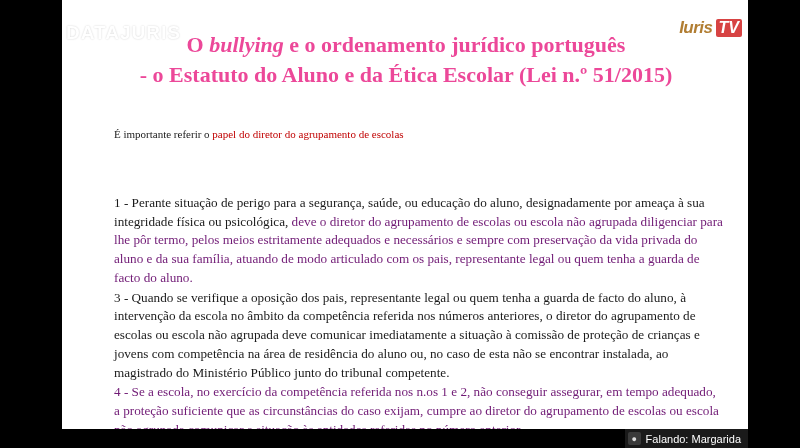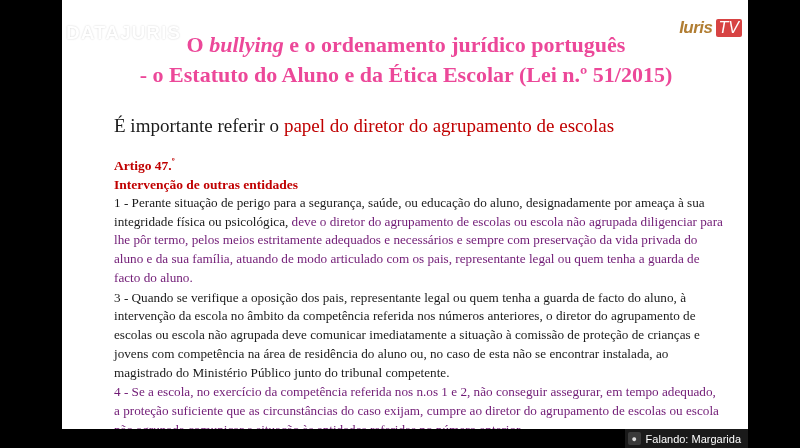--- a/index.html
+++ b/index.html
@@ -68,21 +68,21 @@
     font-style: italic;
     font-size: 17px;
     color: #a16207;
     letter-spacing: -0.5px;
   }
   .logo-badge {
     margin-left: 3px;
     background: #cf1b1b;
     color: #ffffff;
     font-family: "Liberation Sans", sans-serif;
-    font-weight: normal;
+    font-weight: bold;
     font-style: italic;
     font-size: 16px;
     line-height: 18px;
     padding: 0 3px;
     border-radius: 2px;
   }
   
   .title {
     position: absolute;
     left: 20px;
@@ -93,22 +93,22 @@
     font-size: 22px;
     font-weight: bold;
     line-height: 1.35;
   }
   .title em { font-style: italic; }
   .title .line2 { white-space: nowrap; }
 
   .intro {
     position: absolute;
     left: 52px;
-    top: 115px;
-    font-size: 19px;
+    top: 128px;
+    font-size: 11px;
     color: #1a1a1a;
   }
   .intro .red { color: #c00000; }
 
   .artigo {
     position: absolute;
     left: 52px;
     top: 155px;
     font-size: 13.5px;
     font-weight: bold;
@@ -183,24 +183,20 @@
       <div class="line1">
         <span>O </span><em>bullying</em><span> e o ordenamento jurídico português</span>
       </div>
       <div class="line2">- o Estatuto do Aluno e da Ética Escolar (Lei n.º 51/2015)</div>
     </div>
 
     <div class="intro">
       <span>É importante referir o </span><span class="red">papel do diretor do agrupamento de escolas</span>
     </div>
 
-    <div class="artigo">
-      <div><span>Artigo 47.</span><span class="sup">º</span></div>
-      <div>Intervenção de outras entidades</div>
-    </div>
 
     <div class="body-text">
       <p><span>1 - Perante situação de perigo para a segurança, saúde, ou educação do aluno, designadamente por ameaça à sua integridade física ou psicológica, </span><span class="red">deve o diretor do agrupamento de escolas ou escola não agrupada diligenciar para lhe pôr termo, pelos meios estritamente adequados e necessários e sempre com preservação da vida privada do aluno e da sua família, atuando de modo articulado com os pais, representante legal ou quem tenha a guarda de facto do aluno.</span></p>
       <p><span>3 - Quando se verifique a oposição dos pais, representante legal ou quem tenha a guarda de facto do aluno, à intervenção da escola no âmbito da competência referida nos números anteriores, o diretor do agrupamento de escolas ou escola não agrupada deve comunicar imediatamente a situação à comissão de proteção de crianças e jovens com competência na área de residência do aluno ou, no caso de esta não se encontrar instalada, ao magistrado do Ministério Público junto do tribunal competente.</span></p>
       <p><span class="red">4 - Se a escola, no exercício da competência referida nos n.os 1 e 2, não conseguir assegurar, em tempo adequado, a proteção suficiente que as circunstâncias do caso exijam, cumpre ao diretor do agrupamento de escolas ou escola não agrupada comunicar a situação às entidades referidas no número anterior.</span></p>
     </div>
   </div>
 
   <div class="watermark">DATAJURIS</div>
 

